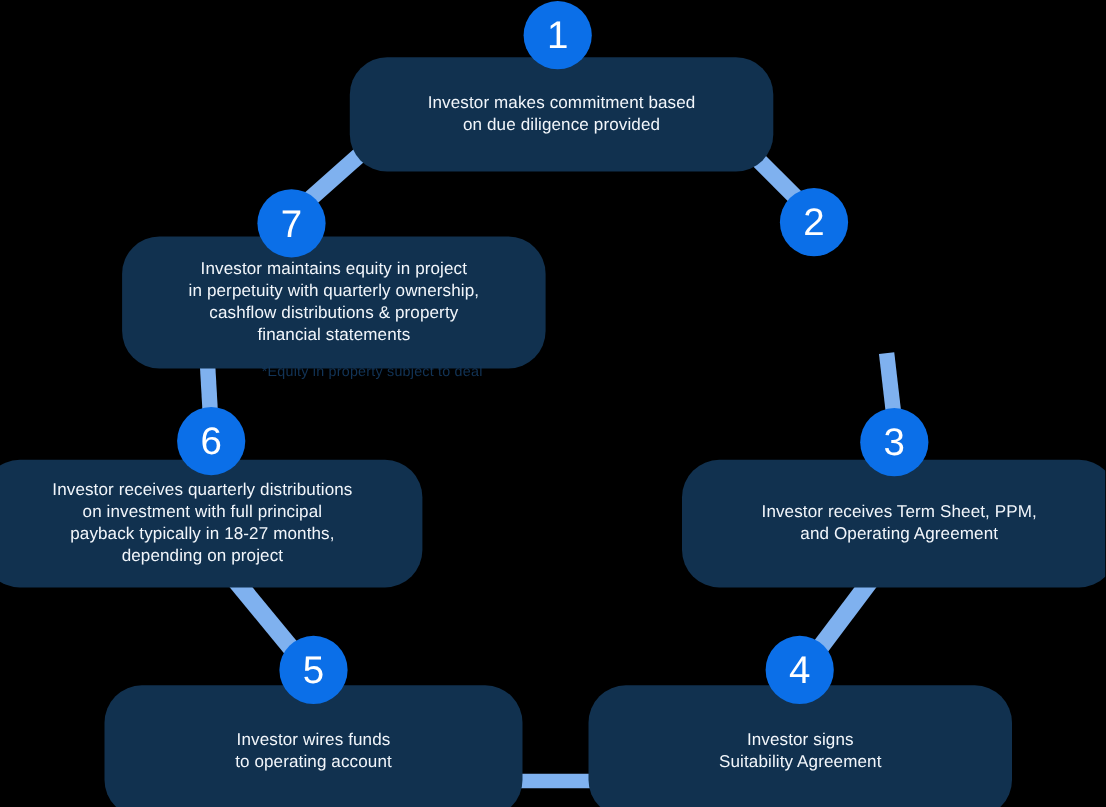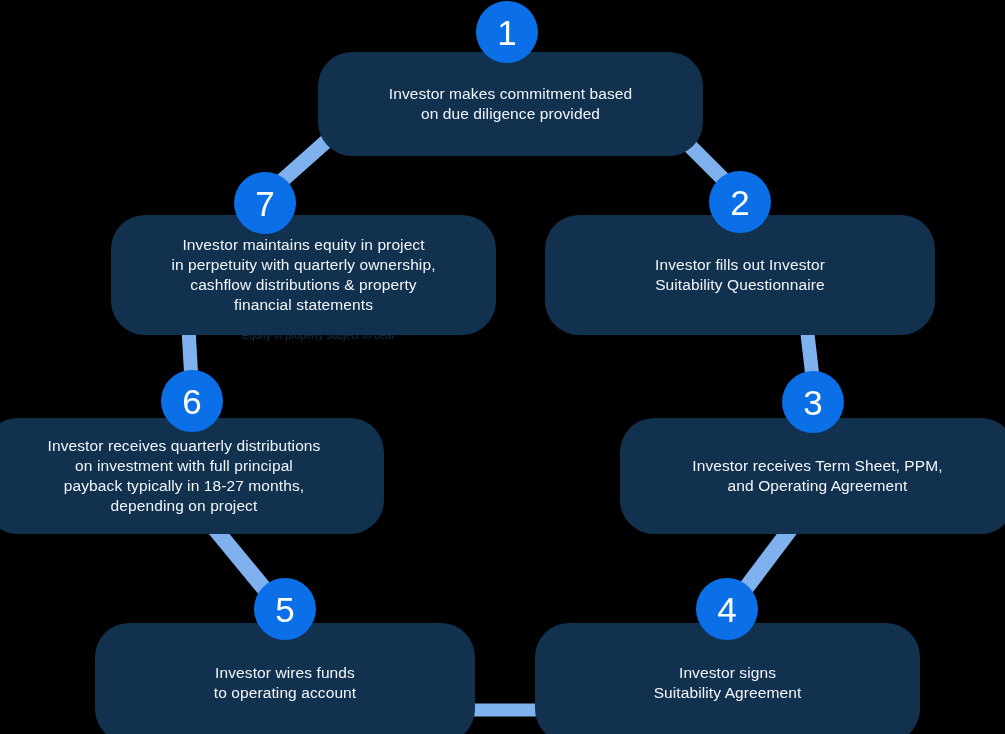--- a/index.html
+++ b/index.html
@@ -63,21 +63,21 @@
     line-height: 1;
     font-weight: 400;
     box-sizing: border-box;
   }
 
   
   .footnote {
     position: absolute;
     z-index: 2;
     color: #123457;
-    font-size: 10px;
+    font-size: 13px;
     line-height: 1;
     white-space: nowrap;
     letter-spacing: 0.2px;
   }
 </style>
 </head>
 <body>
 
 <div id="canvas">
 
@@ -97,24 +97,20 @@
 
     <line x1="276" y1="186" x2="330" y2="138" stroke="#7fb1ef" stroke-width="15" stroke-linecap="butt"></line>
   </svg>
 
   <div class="step-box" style="left:318px; top:52px; width:385px; height:104px;">
     <div class="step-text">Investor makes commitment based
 on due diligence provided</div>
   </div>
   <div class="step-badge" style="left:476px; top:1px;">1</div>
 
-  <div class="step-box" style="left:545px; top:215px; width:390px; height:120px;">
-    <div class="step-text">Investor fills out Investor
-Suitability Questionnaire</div>
-  </div>
   <div class="step-badge" style="left:709px; top:171px;">2</div>
 
   <div class="step-box" style="left:620px; top:418px; width:395px; height:116px;">
     <div class="step-text">Investor receives Term Sheet, PPM,
 and Operating Agreement</div>
   </div>
   <div class="step-badge" style="left:782px; top:371px;">3</div>
 
   <div class="step-box" style="left:535px; top:623px; width:385px; height:120px;">
     <div class="step-text">Investor signs

